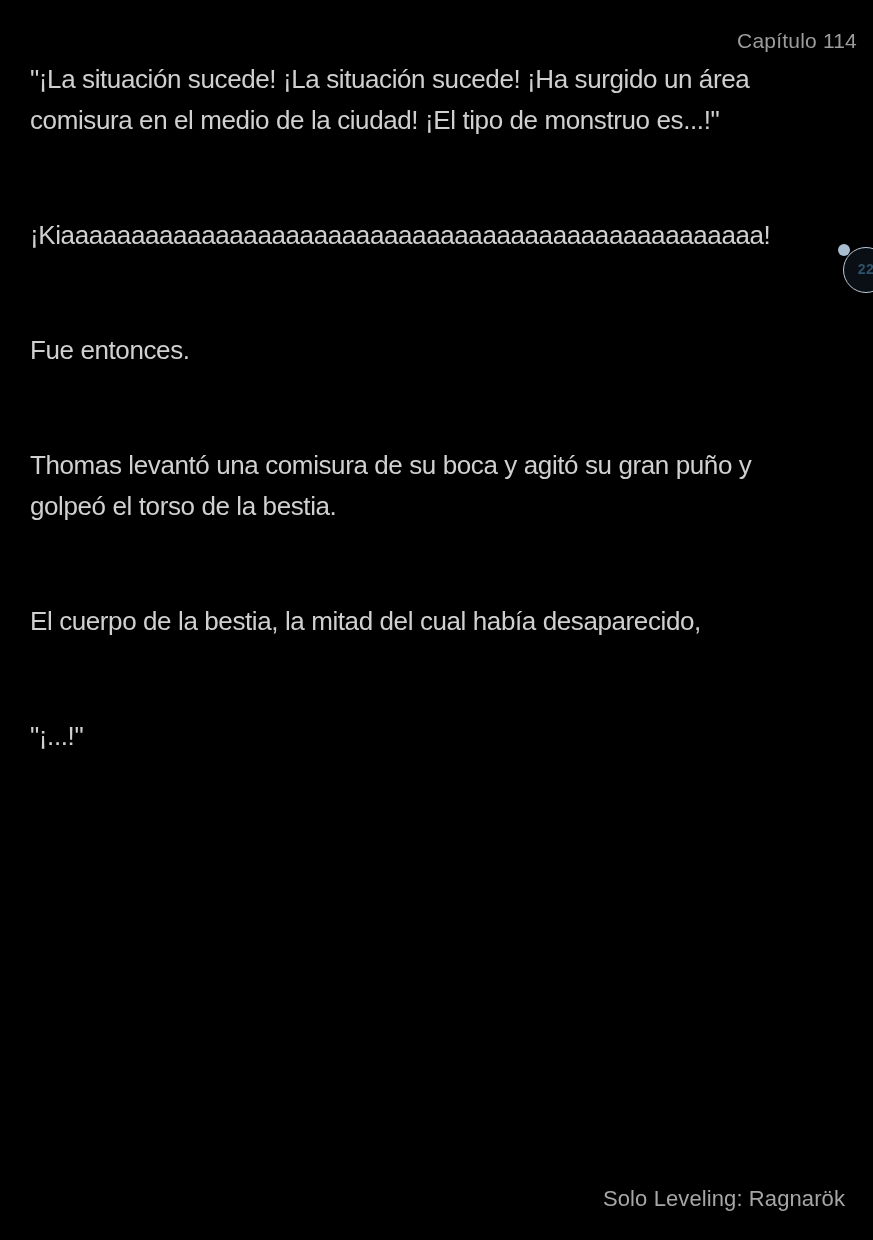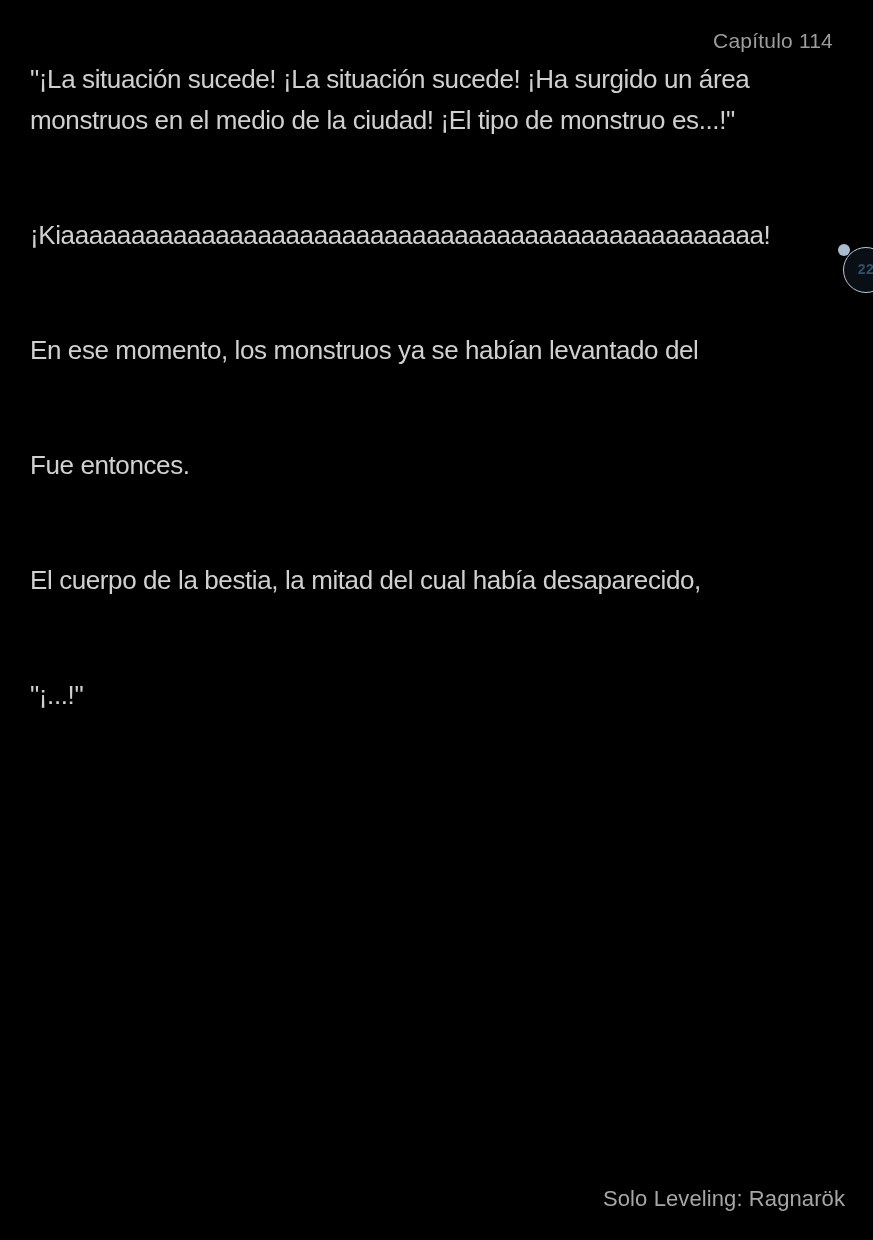--- a/index.html
+++ b/index.html
@@ -14,21 +14,21 @@
   }
   html,body{margin:0;padding:0;}
   body{
     width:873px;height:1240px;
     background:var(--background);
     font-family:"Liberation Sans","DejaVu Sans",sans-serif;
     position:relative;overflow:hidden;
   }
   .page{width:873px;height:1240px;position:relative;overflow:hidden;}
   .chapter-header{
-    padding:27px 40px 0 30px;
+    padding:27px 16px 0 30px;
     text-align:right;
     color:var(--header-text);
     font-size:21px;line-height:27px;
     letter-spacing:0.2px;
   }
   .content{padding:5px 28px 0 30px;}
   .para{
     margin:0 0 74px 0;
     font-size:26px;
     line-height:41px;
@@ -70,30 +70,33 @@
 
 <div class="page">
 
   <div class="chapter-header">
     <span>Capítulo 114</span>
   </div>
 
   <div class="content">
     <p class="para">
       <span class="line">"¡La situación sucede! ¡La situación sucede! ¡Ha surgido un área</span>
-      <span class="line">monstruos en el medio de la ciudad! ¡El tipo de monstruo es...!"</span>
+      <span class="line">comisura en el medio de la ciudad! ¡El tipo de monstruo es...!"</span>
     </p>
     <p class="para">
       <span class="line">¡Kiaaaaaaaaaaaaaaaaaaaaaaaaaaaaaaaaaaaaaaaaaaaaaaaaaa!</span>
     </p>
     <p class="para">
-      <span class="line">En ese momento, los monstruos ya se habían levantado del</span>
     </p>
     <p class="para">
       <span class="line">Fue entonces.</span>
+    </p>
+    <p class="para">
+      <span class="line">Thomas levantó una comisura de su boca y agitó su gran puño y</span>
+      <span class="line">golpeó el torso de la bestia.</span>
     </p>
     <p class="para">
       <span class="line">El cuerpo de la bestia, la mitad del cual había desaparecido,</span>
     </p>
     <p class="para">
       <span class="line">"¡...!"</span>
     </p>
   </div>
 
   <div class="comment-badge">

